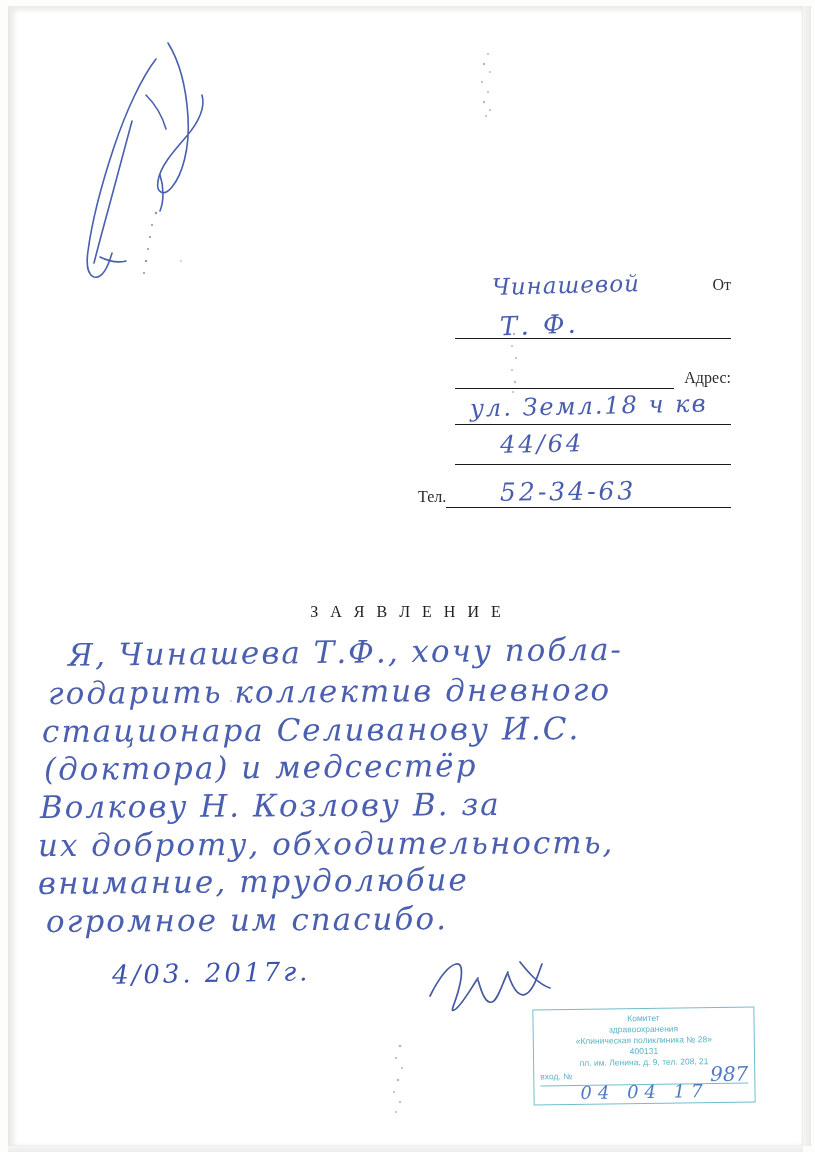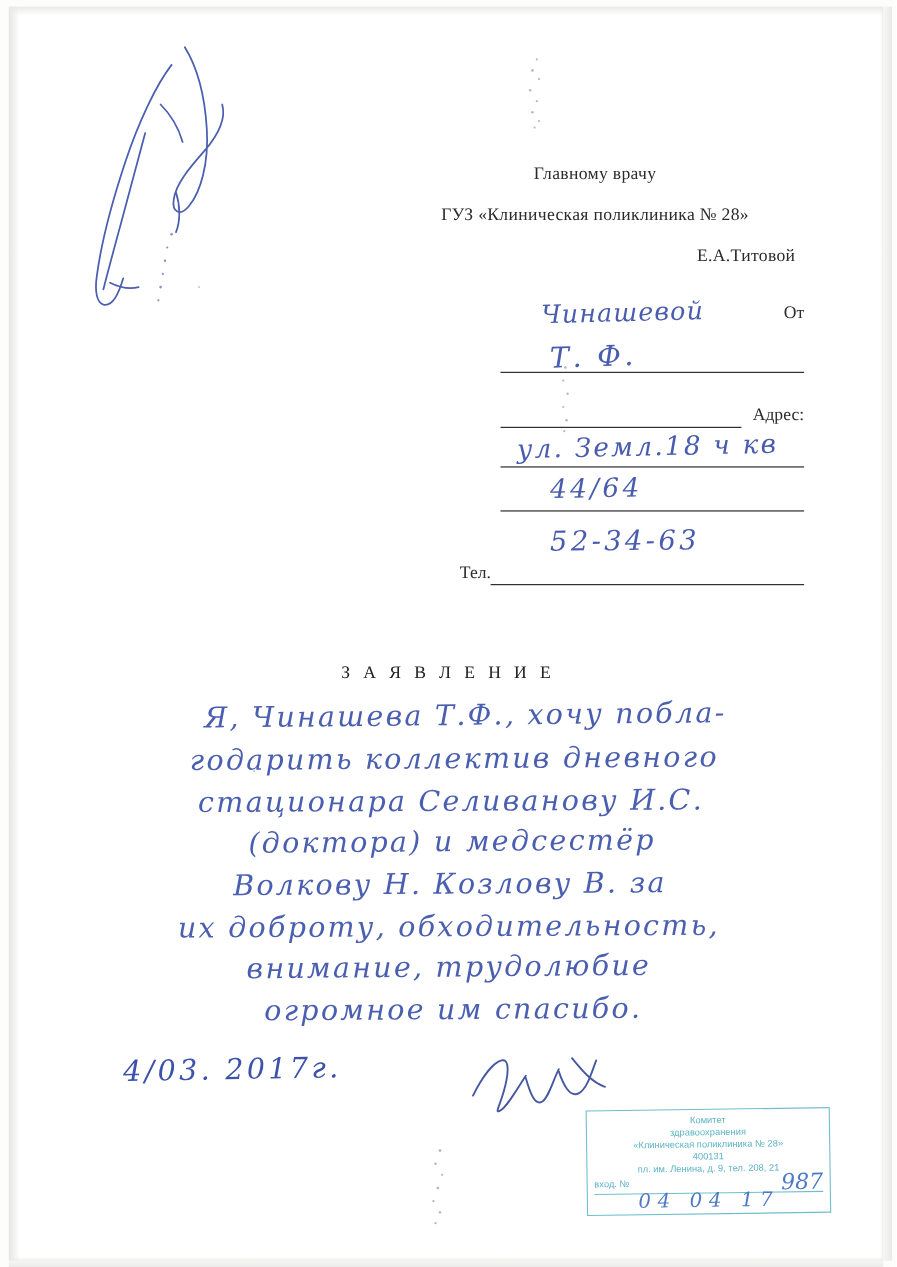--- a/index.html
+++ b/index.html
@@ -95,21 +95,21 @@
     border-bottom: 1.4px solid #1a1a1a;
     flex: 1;
     height: 26px;
   }
 
   .field-from   { left: 455px; top: 276px; width: 276px; flex-direction: column; }
   .field-from2  { left: 455px; top: 312px; width: 276px; }
   .field-addr   { left: 455px; top: 362px; width: 276px; }
   .field-addr2  { left: 455px; top: 398px; width: 276px; }
   .field-addr3  { left: 455px; top: 438px; width: 276px; }
-  .field-tel    { left: 418px; top: 481px; width: 313px; margin-top: 24px; }
+  .field-tel    { left: 418px; top: 481px; width: 313px; }
 
   
   .doc-title {
     position: absolute;
     left: 0;
     top: 603px;
     width: 815px;
     text-align: center;
     font-size: 16px;
     letter-spacing: 4px;
@@ -136,25 +136,24 @@
   .hw-tel    { left: 500px; top: 477px; transform: rotate(-0.6deg); font-size: 25px; letter-spacing: 3px;}
 
   .body-text {
     position: absolute;
     left: 38px;
     top: 636px;
     width: 740px;
     color: #3d53ab;
     font-family: "DejaVu Serif", serif;
     font-style: italic;
-    font-size: 26px;
+    font-size: 31px;
     line-height: 38px;
     letter-spacing: 2px;
     opacity: .93;
-    text-align: center;
   }
   .body-text .l {
     display: block;
     white-space: nowrap;
     transform-origin: left center;
   }
   .body-text .l:nth-child(1){ transform: rotate(-0.6deg); padding-left: 30px; }
   .body-text .l:nth-child(2){ transform: rotate(-0.4deg); padding-left: 10px; }
   .body-text .l:nth-child(3){ transform: rotate(-0.3deg); padding-left: 4px; }
   .body-text .l:nth-child(4){ transform: rotate(-0.5deg); padding-left: 6px; }
@@ -294,25 +293,20 @@
         <circle cx="22" cy="28" r="1"></circle>
       <circle cx="18" cy="40" r="1.2"></circle>
         <circle cx="14" cy="52" r="1"></circle>
         <circle cx="20" cy="62" r="1.1"></circle>
       <circle cx="16" cy="72" r="1"></circle>
     </g>
   </svg>
   <div class="speck" style="left:230px;top:700px;width:2px;height:2px;"></div>
   <div class="speck" style="left:180px;top:260px;width:2px;height:2px;"></div>
 
-  <div class="header-block">
-    <div class="header-line">Главному врачу</div>
-    <div class="header-line">ГУЗ «Клиническая поликлиника № 28»</div>
-    <div class="header-line r">Е.А.Титовой</div>
-  </div>
 
   <div class="field field-from">
     <span class="field-label">От</span>
     <span class="rule"></span>
   </div>
   <div class="hand hand-field hw-from">Чинашевой</div>
 
   <div class="field field-from2">
     <span class="rule"></span>
   </div>

